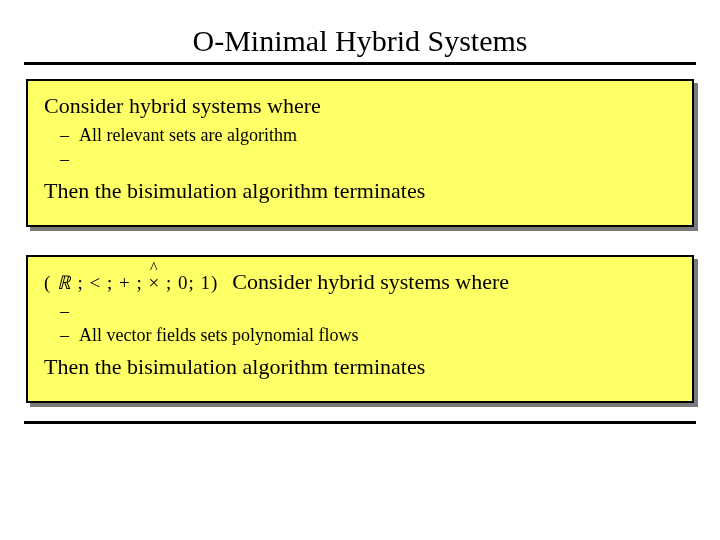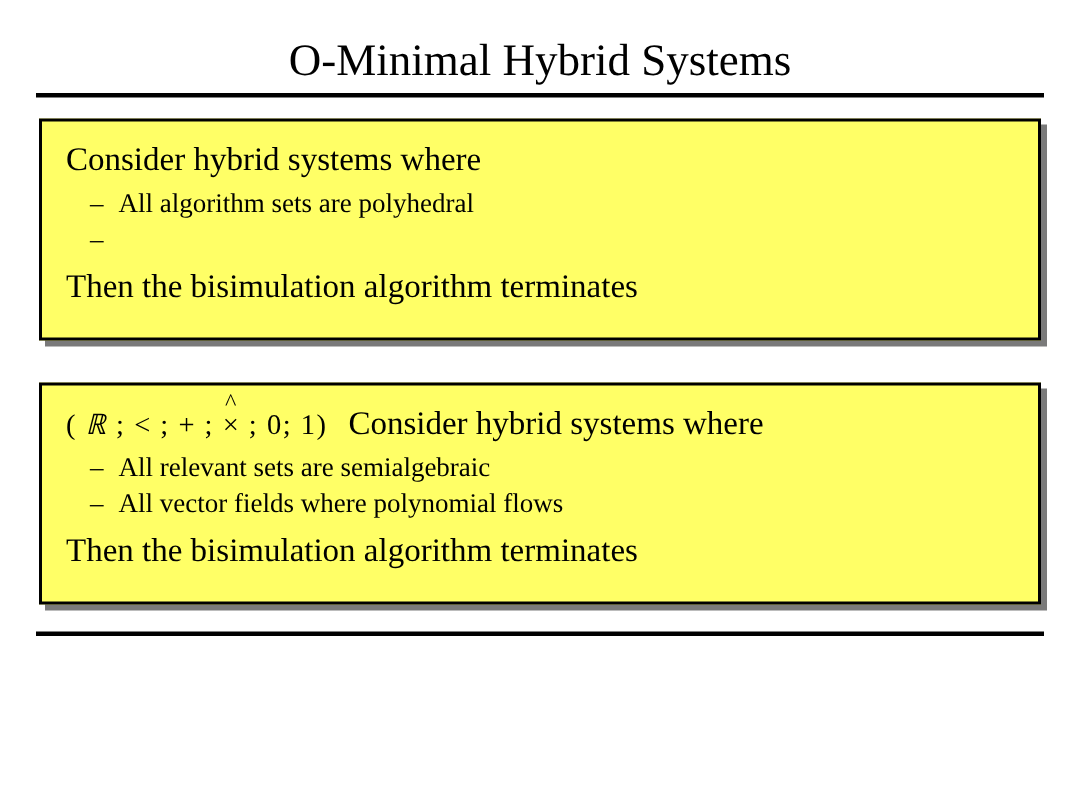--- a/index.html
+++ b/index.html
@@ -100,45 +100,44 @@
 
   <div class="panel-wrap">
     <div class="shadow"></div>
     <div class="panel">
       <div class="lead-row">
         <span class="lead-text">Consider hybrid systems where</span>
       </div>
       <div class="bullets">
         <div class="bull">
           <span class="dash">–</span>
-          <span>All  algorithm sets are polyhedral</span>
+          <span>All  relevant sets are algorithm</span>
         </div>
         <div class="bull">
           <span class="dash">–</span>
         </div>
       </div>
       <div class="conclusion">Then the bisimulation algorithm terminates</div>
     </div>
   </div>
 
   <div class="panel-wrap" style="margin-top:28px;">
     <div class="shadow"></div>
     <div class="panel">
       <div class="lead-row">
         <span class="formula">( <span class="ital">ℝ</span> ; &lt; ; + ; <span class="hat">×</span> ; 0; 1)</span>
         <span class="lead-text">Consider hybrid systems where</span>
       </div>
       <div class="bullets">
         <div class="bull">
           <span class="dash">–</span>
-          <span>All  relevant sets are semialgebraic</span>
         </div>
         <div class="bull">
           <span class="dash">–</span>
-          <span>All vector fields where polynomial flows</span>
+          <span>All vector fields sets polynomial flows</span>
         </div>
       </div>
       <div class="conclusion">Then the bisimulation algorithm terminates</div>
     </div>
   </div>
 
   <hr class="rule-bottom">
 </div>
 
 </body></html>

